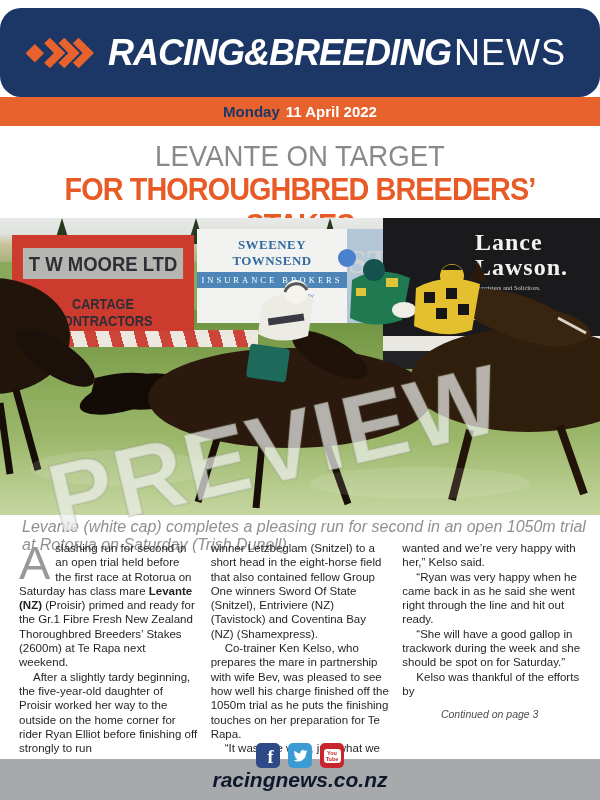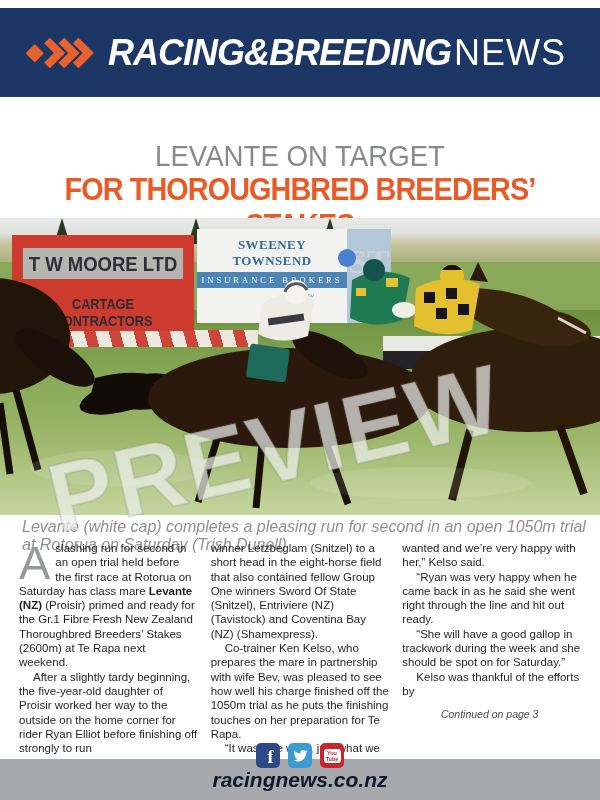--- a/index.html
+++ b/index.html
@@ -1,21 +1,21 @@
 <!DOCTYPE html>
 <html><head>
 <meta charset="utf-8">
 <style>
   html,body{margin:0;padding:0;background:#ffffff;}
   .page{position:relative;width:600px;height:800px;background:#ffffff;overflow:hidden;
         font-family:"Liberation Sans",sans-serif;}
 
   
   .masthead{position:absolute;top:8px;left:0;right:0;height:89px;background:#1c3765;
-            display:flex;align-items:center;padding-left:26px;box-sizing:border-box;}
+            display:flex;align-items:center;padding-left:26px;box-sizing:border-box;border-radius:21px;}
   .arrows{width:72px;height:40px;margin-right:10px;flex:0 0 auto;}
   .brand{white-space:nowrap;color:#fff;font-size:36px;line-height:36px;}
   .brand-bold{font-style:italic;font-weight:700;letter-spacing:-1px;}
   .brand-light{font-weight:400;letter-spacing:1px;margin-left:3px;}
 
   .datebar{position:absolute;top:97px;left:0;right:0;height:29px;background:#e8622d;
            display:flex;align-items:center;justify-content:center;font-weight:700;font-size:15px;}
   .date-day{color:#1c3765;margin-right:6px;}
   .date-rest{color:#ffffff;}
 
@@ -104,20 +104,24 @@
   <header class="masthead">
     <svg class="arrows" viewBox="0 0 112 64">
       <rect x="2" y="22" width="21" height="21" transform="rotate(45 12.5 32.5)" fill="#e8622d"></rect>
       <polyline points="32,12 52,32 32,52" fill="none" stroke="#e8622d" stroke-width="13"></polyline>
       <polyline points="55,12 75,32 55,52" fill="none" stroke="#e8622d" stroke-width="13"></polyline>
       <polyline points="78,12 98,32 78,52" fill="none" stroke="#e8622d" stroke-width="13"></polyline>
     </svg>
     <div class="brand"><span class="brand-bold">RACING&amp;BREEDING</span><span class="brand-light">NEWS</span></div>
   </header>
 
+  <div class="datebar">
+    <span class="date-day">Monday</span>
+    <span class="date-rest">11 April 2022</span>
+  </div>
 
   <h1 class="headline-top">LEVANTE ON TARGET</h1>
   <h2 class="headline-main">FOR THOROUGHBRED BREEDERS’ STAKES</h2>
 
   <figure class="photo">
     <div class="sky"></div>
     <div class="tree t1"></div>
     <div class="tree t2"></div>
     <div class="tree t3"></div>
     <div class="grass"></div>
@@ -133,20 +137,28 @@
       <div class="sweeney-band">INSURANCE BROKERS</div>
       <div class="st-patch">
           <span class="st-text">ST</span>
         </div>
       <div class="sweeney-small">
         <div>Rot</div>
         <div>www</div>
       </div>
     </div>
 
+    <div class="sign-lance">
+      <div class="lance-name">
+        <div>Lance</div>
+        <div>Lawson.</div>
+      </div>
+      <div class="lance-sub">Barristers and Solicitors.</div>
+      <div class="lance-tag">Client Focused. Re</div>
+    </div>
     <div class="rail-right"></div>
     <div class="dark2"></div>
 
     <svg class="horses" viewBox="0 0 600 297" preserveAspectRatio="none">
 
       <ellipse cx="-8" cy="118" rx="78" ry="58" fill="#211409"></ellipse>
       <ellipse cx="55" cy="140" rx="46" ry="17" fill="#1b100a" transform="rotate(33 55 140)"></ellipse>
       <path d="M16 172 L38 252" stroke="#170e08" stroke-width="7" fill="none"></path>
       <path d="M0 185 L10 256" stroke="#170e08" stroke-width="7" fill="none"></path>
 

